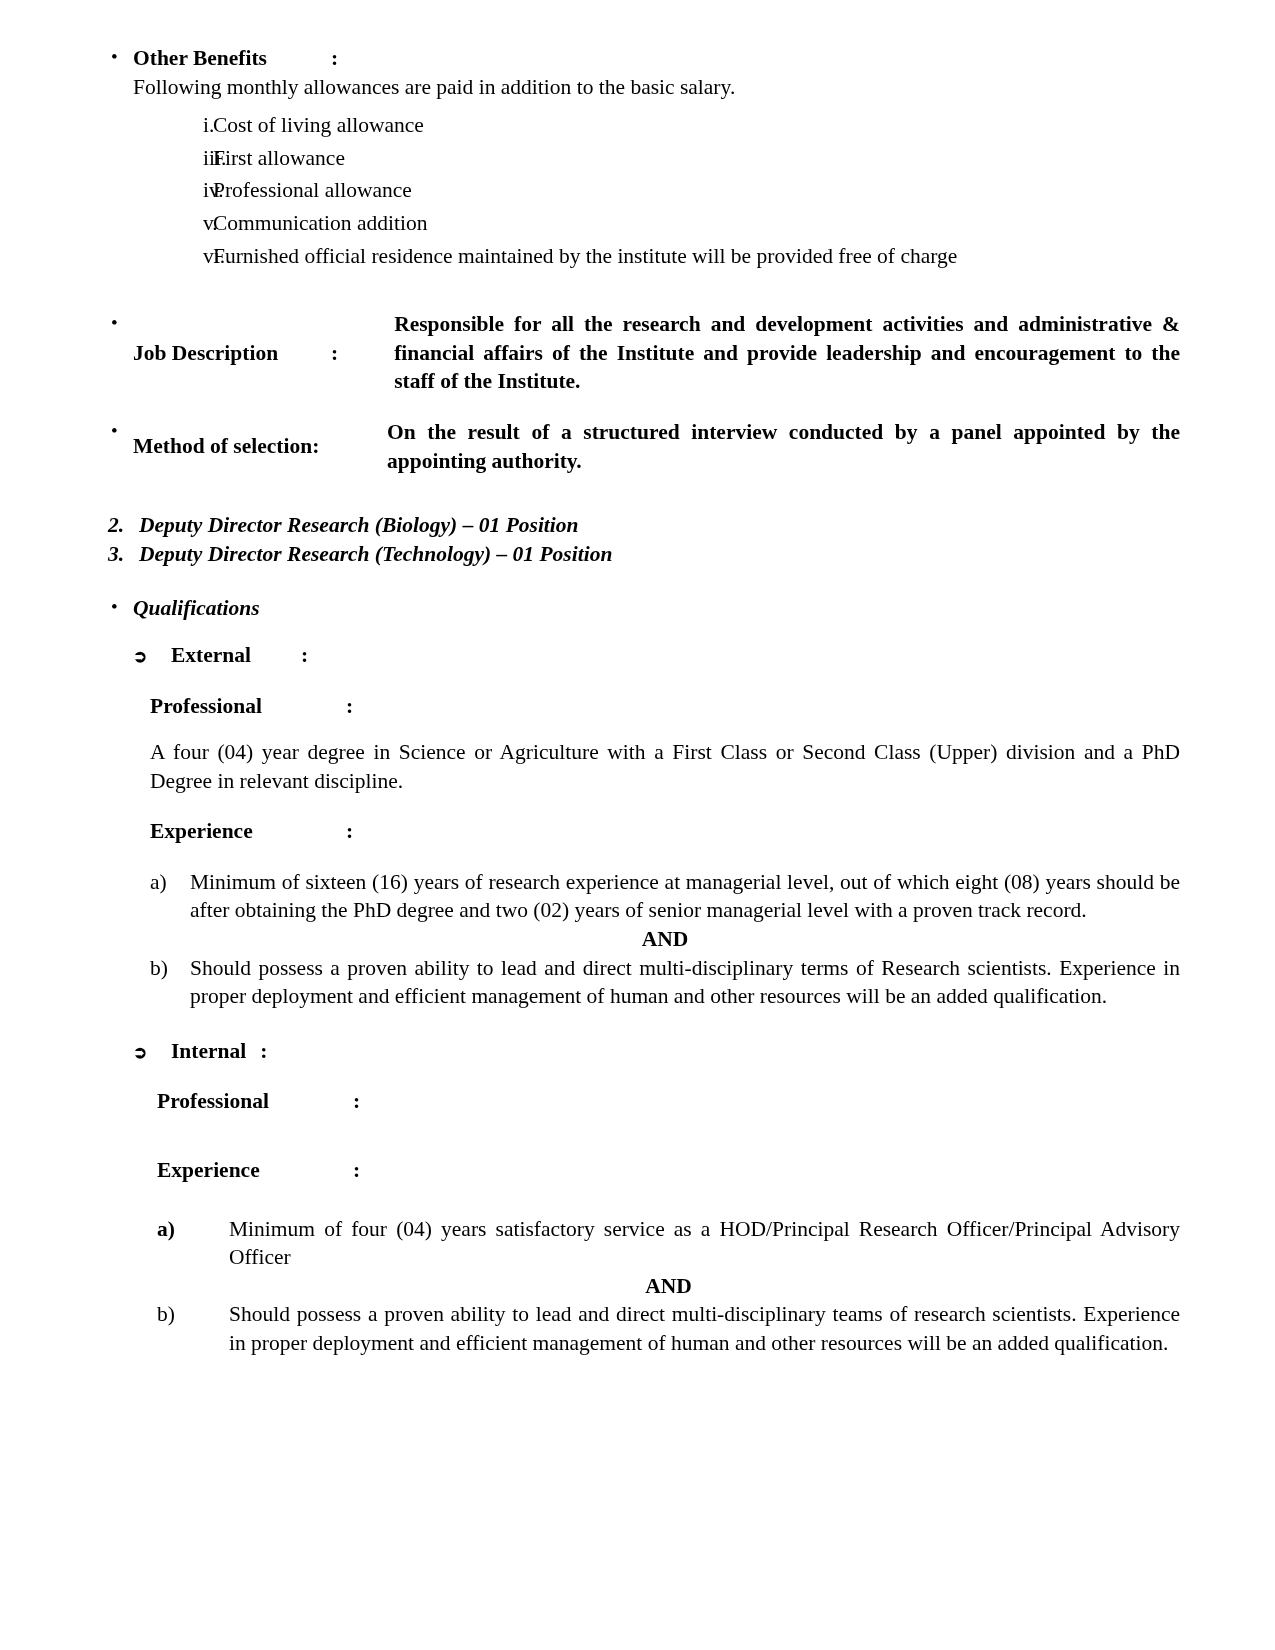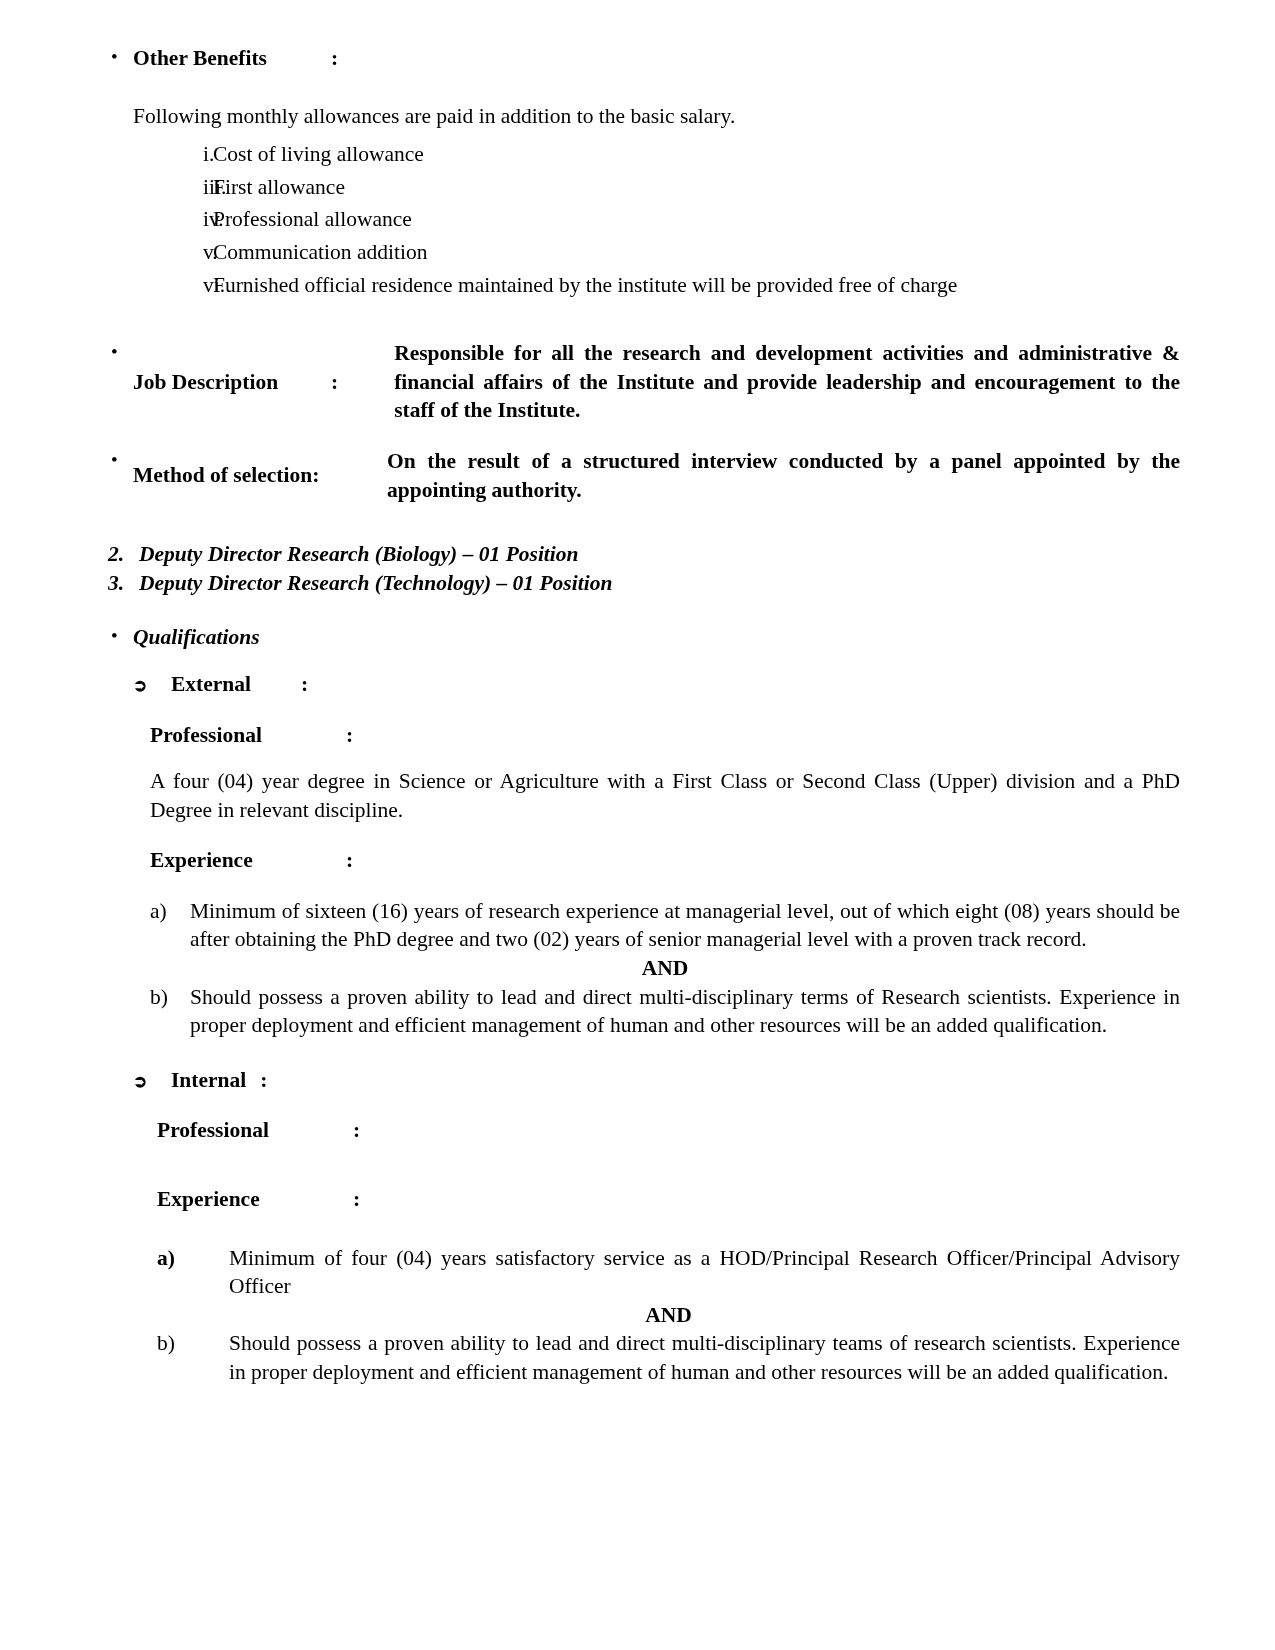--- a/index.html
+++ b/index.html
@@ -63,21 +63,20 @@
 
   .inline-desc {
     flex: 1 1 auto;
     font-weight: bold;
     text-align: justify;
     text-justify: inter-word;
   }
 
   .plain {
     font-weight: normal;
-    margin-top: 29px;
   }
 
   
   .roman-list {
     margin: 10px 0 0 0;
     padding: 0;
     list-style: none;
   }
   .roman-list li {
     display: flex;

